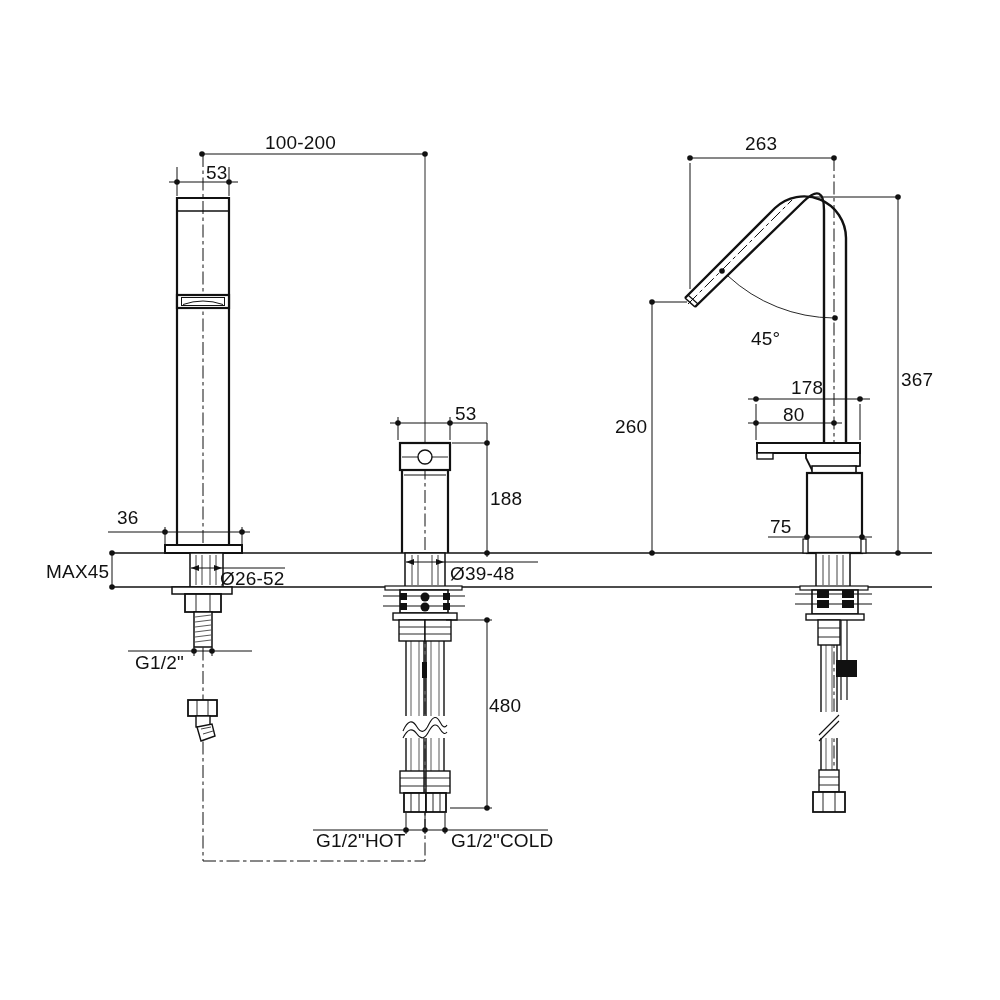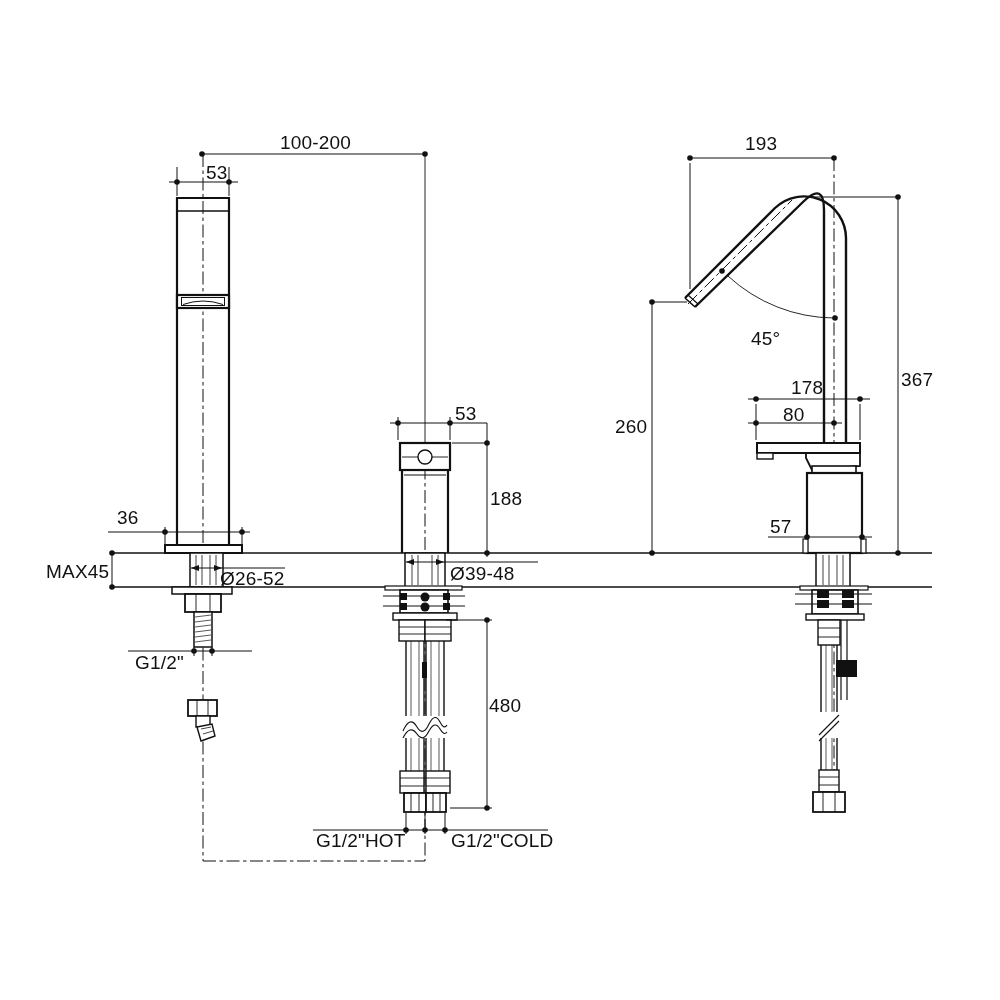--- a/index.html
+++ b/index.html
@@ -299,32 +299,32 @@
     <circle cx="194" cy="651" r="2.8"></circle>
         <circle cx="212" cy="651" r="2.8"></circle>
     <circle cx="487" cy="620" r="2.8"></circle>
         <circle cx="487" cy="808" r="2.8"></circle>
     <circle cx="406" cy="830" r="2.8"></circle>
         <circle cx="425" cy="830" r="2.8"></circle>
         <circle cx="445" cy="830" r="2.8"></circle>
   </g>
 </svg>
 
-<div class="dim" style="left:280px;top:133px">100-200</div>
+<div class="dim" style="left:265px;top:133px">100-200</div>
 <div class="dim" style="left:206px;top:163px">53</div>
-<div class="dim" style="left:745px;top:134px">193</div>
+<div class="dim" style="left:745px;top:134px">263</div>
 <div class="dim" style="left:751px;top:329px">45°</div>
 <div class="dim" style="left:901px;top:370px">367</div>
 <div class="dim" style="left:615px;top:417px">260</div>
 <div class="dim" style="left:791px;top:378px">178</div>
 <div class="dim" style="left:783px;top:405px">80</div>
 <div class="dim" style="left:455px;top:404px">53</div>
 <div class="dim" style="left:490px;top:489px">188</div>
 <div class="dim" style="left:117px;top:508px">36</div>
-<div class="dim" style="left:770px;top:517px">57</div>
+<div class="dim" style="left:770px;top:517px">75</div>
 <div class="dim" style="left:46px;top:562px">MAX45</div>
 <div class="dim" style="left:220px;top:569px">Ø26-52</div>
 <div class="dim" style="left:450px;top:564px">Ø39-48</div>
 <div class="dim" style="left:135px;top:653px">G1/2"</div>
 <div class="dim" style="left:489px;top:696px">480</div>
 <div class="dim" style="left:316px;top:831px">G1/2"HOT</div>
 <div class="dim" style="left:451px;top:831px">G1/2"COLD</div>
 
 </div>
 

